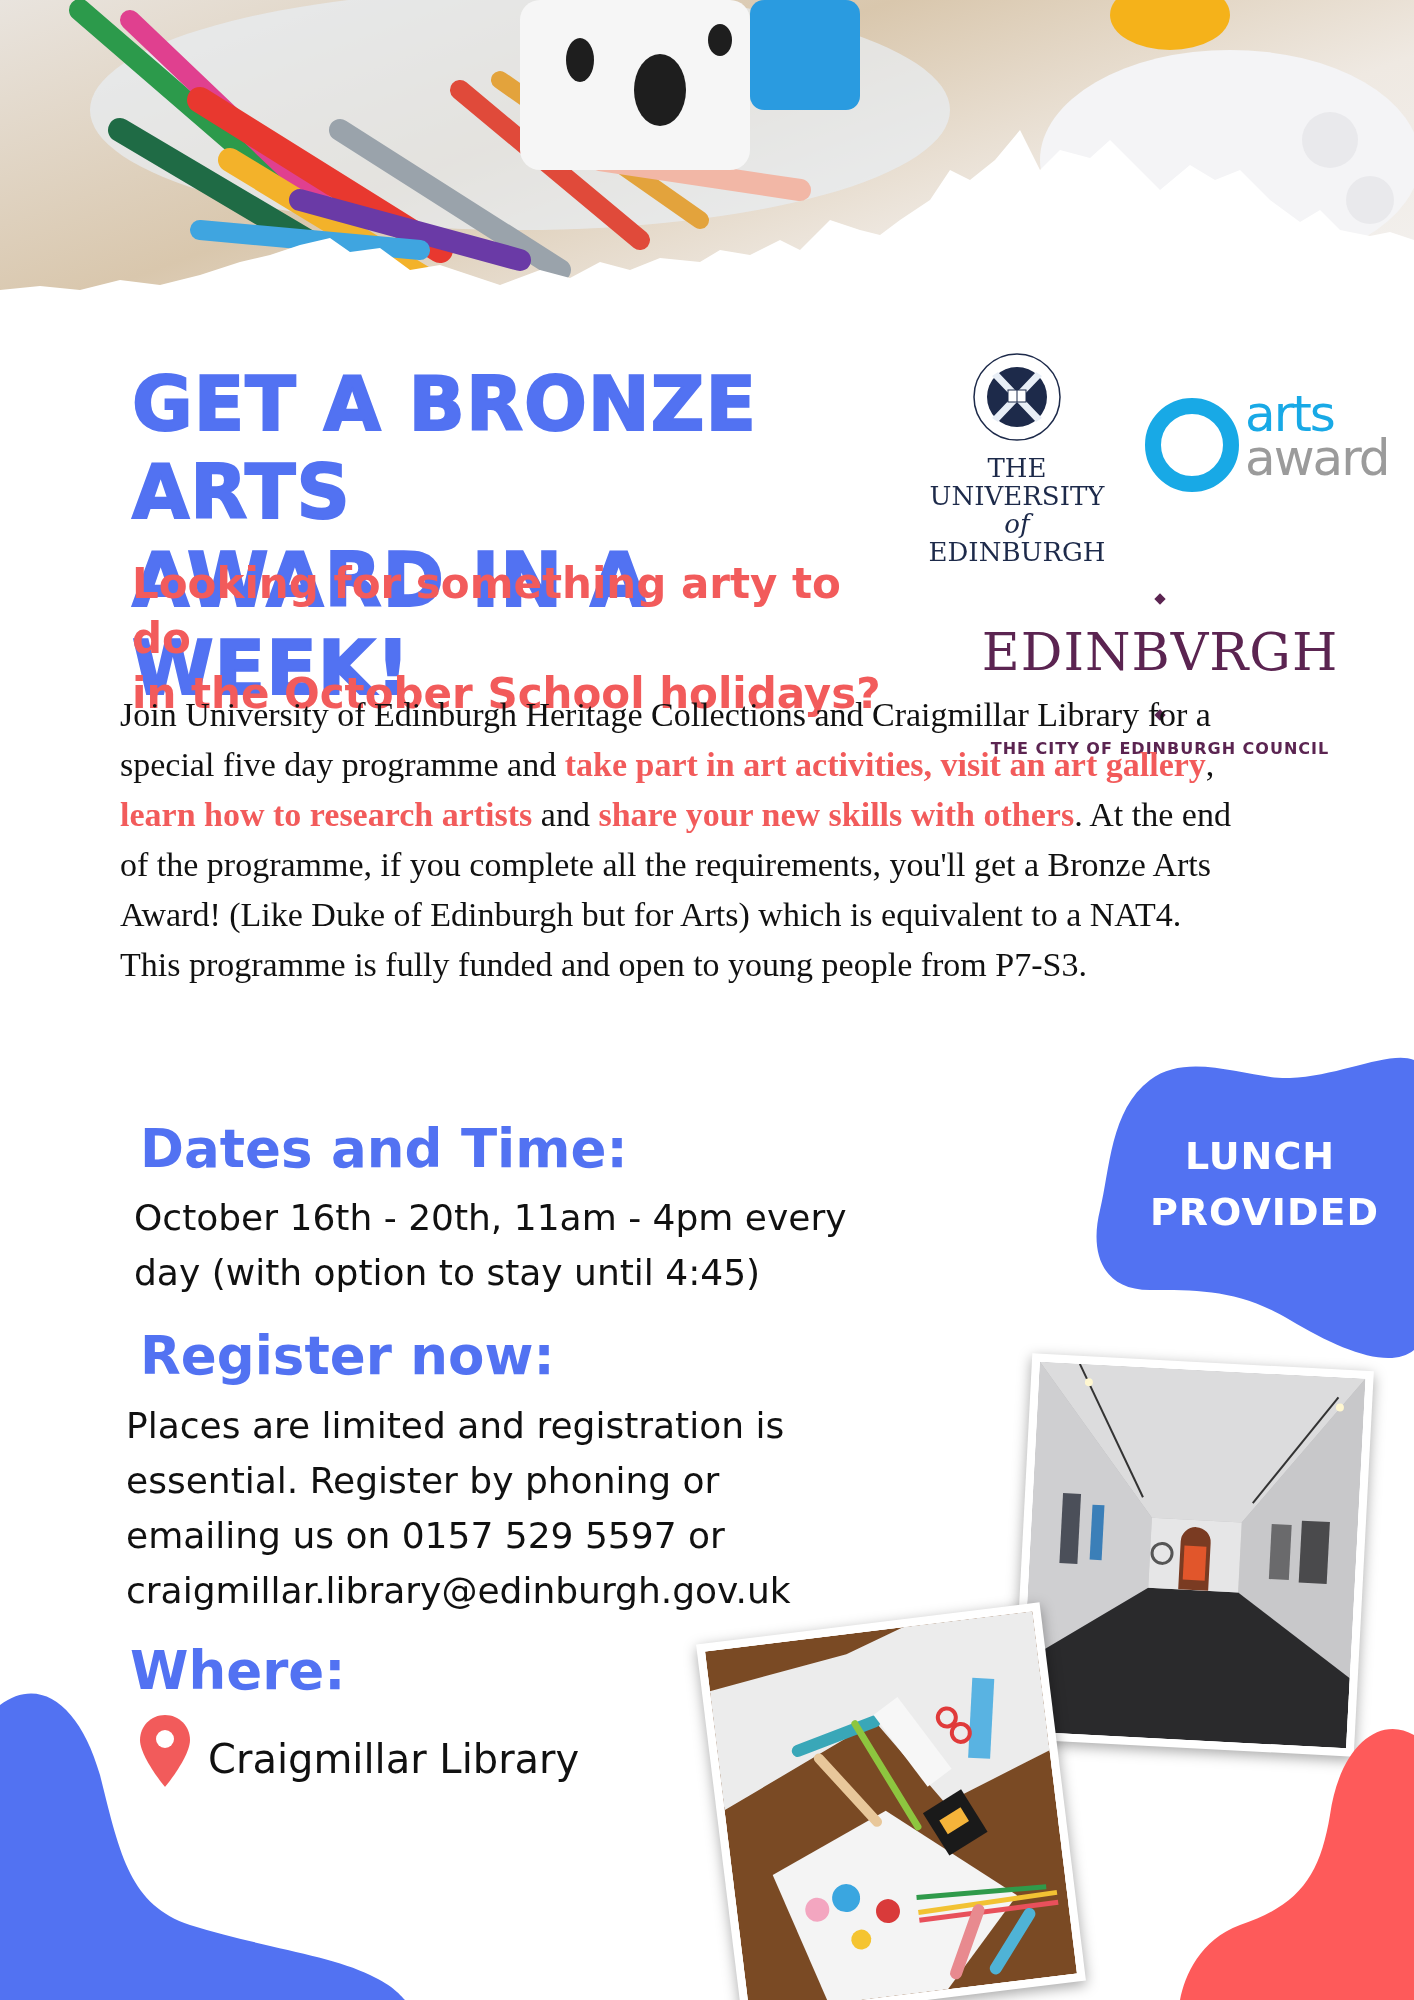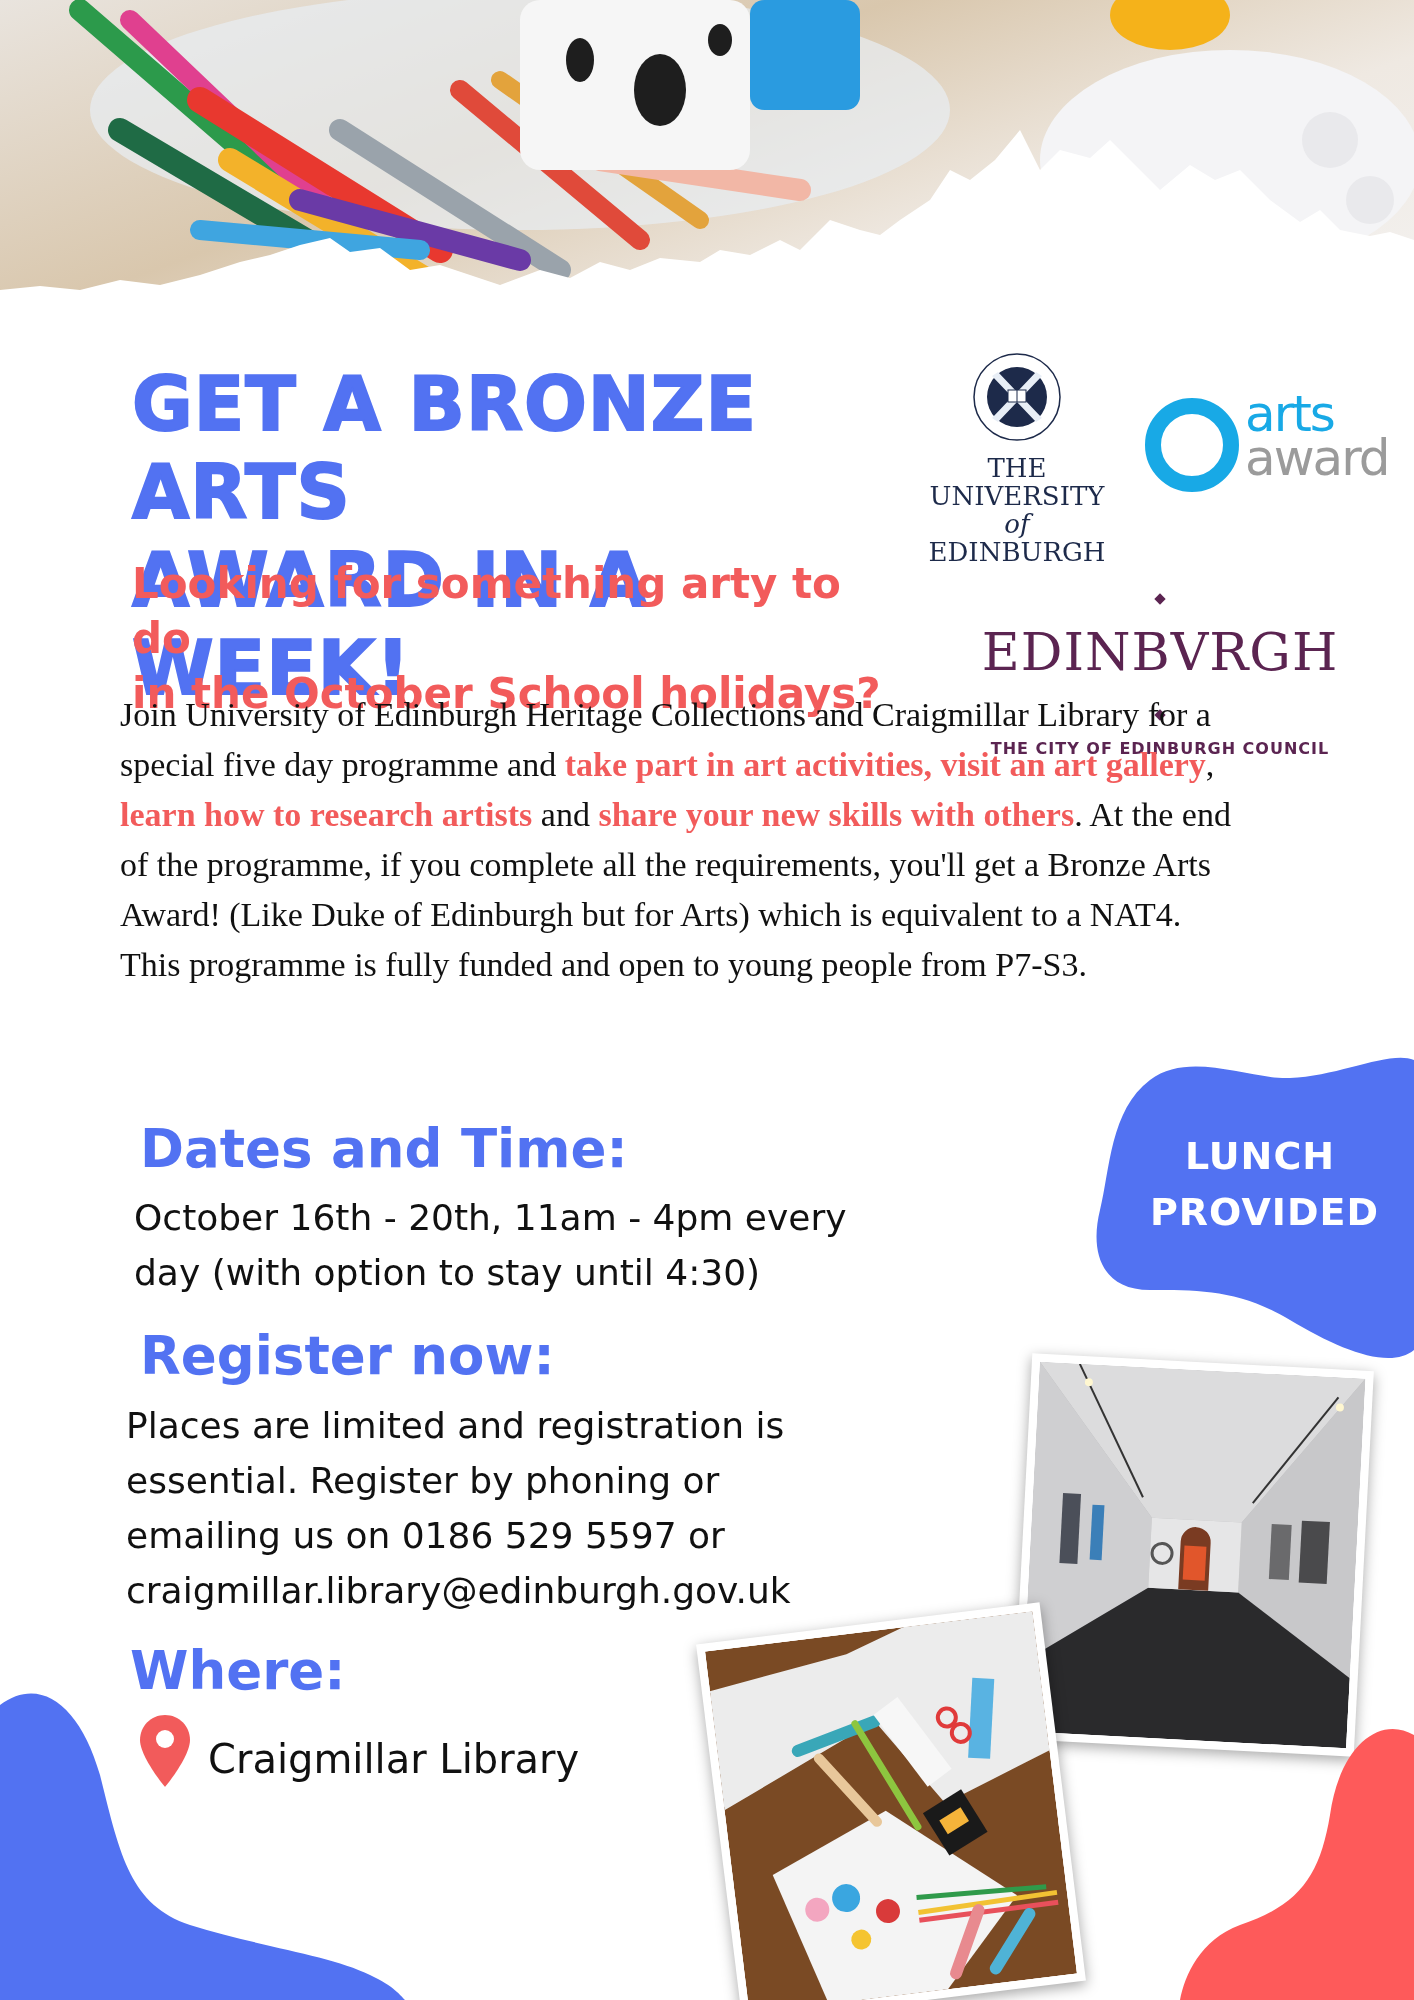--- a/index.html
+++ b/index.html
@@ -152,28 +152,28 @@
   </svg>
   <div class="lunch-text">
     <div>LUNCH</div>
     <div>PROVIDED</div>
   </div>
 </div>
 
 <div class="abs section-head dates-head">Dates and Time:</div>
 <div class="abs section-body dates-body">
   <div>October 16th - 20th, 11am - 4pm every</div>
-  <div>day (with option to stay until 4:30)</div>
+  <div>day (with option to stay until 4:45)</div>
 </div>
 
 <div class="abs section-head reg-head">Register now:</div>
 <div class="abs section-body reg-body">
   <div>Places are limited and registration is</div>
   <div>essential. Register by phoning or</div>
-  <div>emailing us on 0186 529 5597 or</div>
+  <div>emailing us on 0157 529 5597 or</div>
   <div>craigmillar.library@edinburgh.gov.uk</div>
 </div>
 
 <div class="abs photo gallery-photo">
   <div class="inner">
     <svg width="326" height="370" viewBox="0 0 326 370">
       <rect width="326" height="370" fill="#b9b9bb"></rect>
       <polygon points="0,0 326,0 210,150 120,150" fill="#dcdcdd"></polygon>
       <polygon points="0,0 120,150 120,220 0,300" fill="#cfcfd1"></polygon>
       <polygon points="326,0 210,150 210,220 326,300" fill="#c8c8ca"></polygon>

